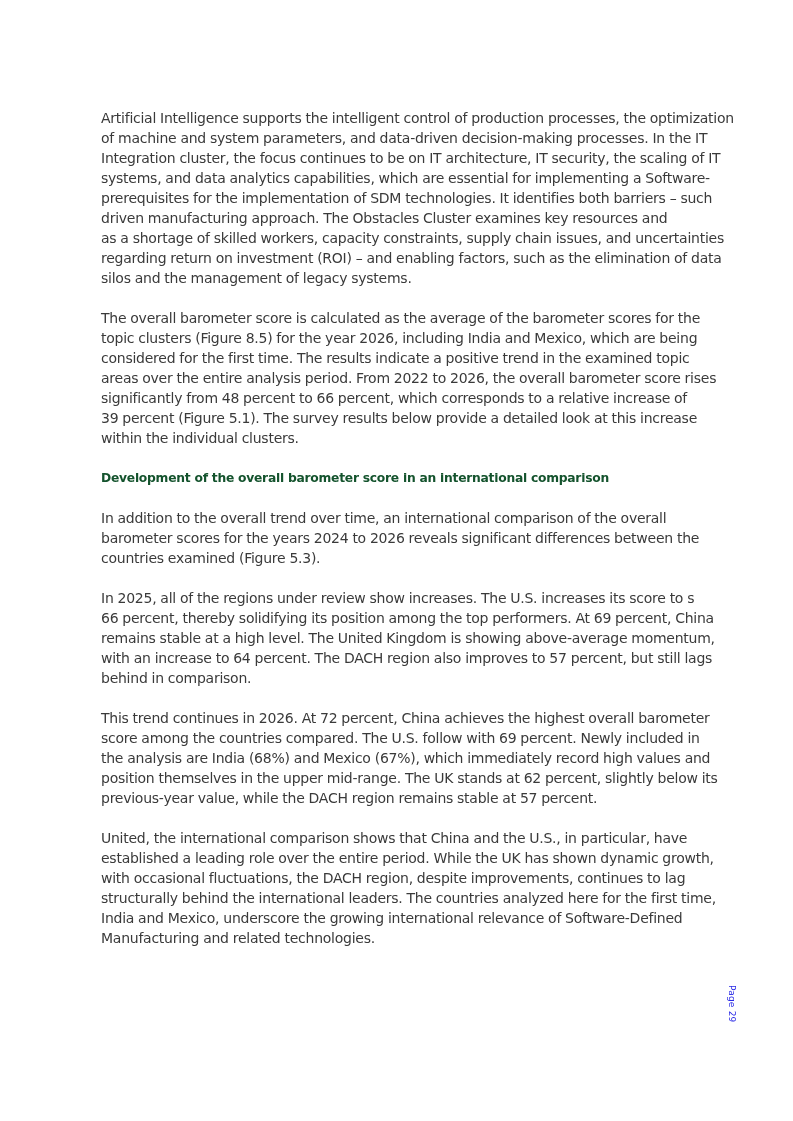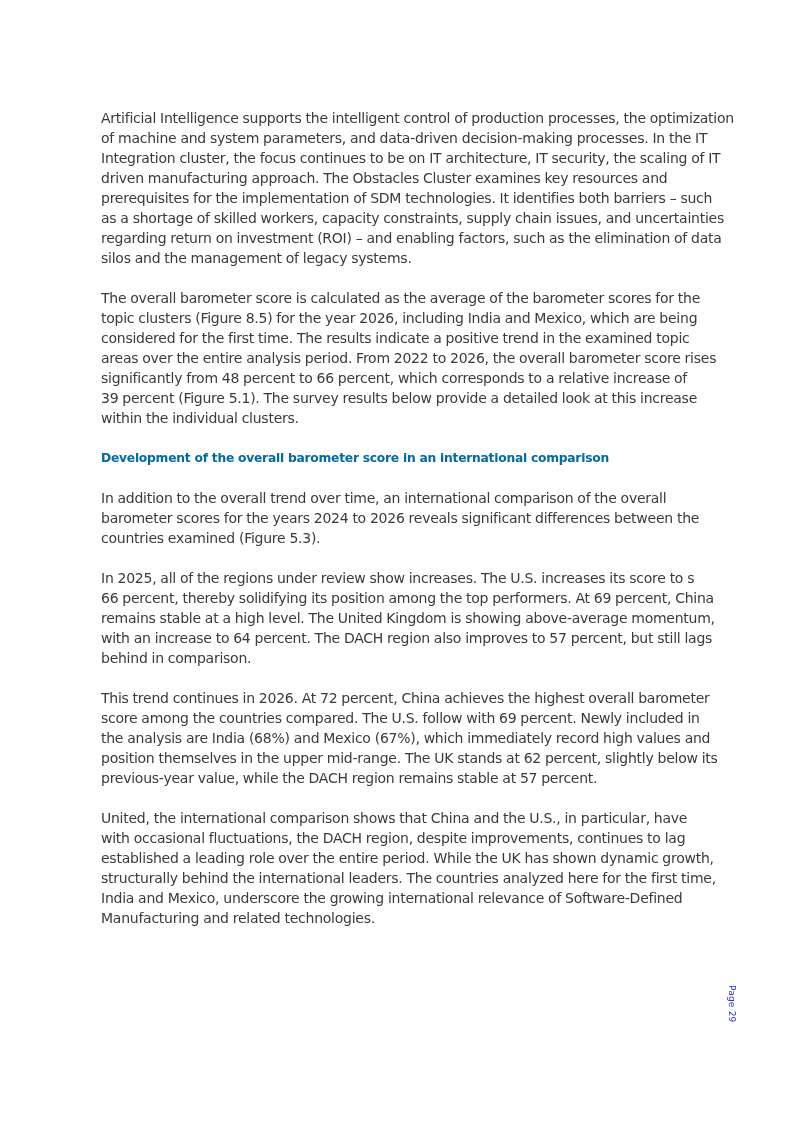--- a/index.html
+++ b/index.html
@@ -25,21 +25,21 @@
       font-size: 14px;
       line-height: 20px;
       color: #3a3a3a;
       letter-spacing: -0.25px;
       word-spacing: -0.2px;
     }
     .heading {
       margin: 0 0 20px 0;
       font-size: 12.3px;
       line-height: 20px;
-      color: #0369a1;
+      color: #14532d;
       letter-spacing: -0.25px;
     }
     .page-number {
       position: absolute;
       left: 727px;
       top: 985px;
       font-size: 9px;
       color: #2a2ae6;
       writing-mode: vertical-rl;
       letter-spacing: 0.2px;
@@ -48,22 +48,23 @@
   </style>
 </head>
 <body>
 
 <div class="content">
 
   <p class="para">
     <span class="line">Artificial Intelligence supports the intelligent control of production processes, the optimization</span>
     <span class="line">of machine and system parameters, and data-driven decision-making processes. In the IT</span>
     <span class="line">Integration cluster, the focus continues to be on IT architecture, IT security, the scaling of IT</span>
+    <span class="line">systems, and data analytics capabilities, which are essential for implementing a Software-</span>
+    <span class="line">prerequisites for the implementation of SDM technologies. It identifies both barriers – such</span>
     <span class="line">driven manufacturing approach. The Obstacles Cluster examines key resources and</span>
-    <span class="line">prerequisites for the implementation of SDM technologies. It identifies both barriers – such</span>
     <span class="line">as a shortage of skilled workers, capacity constraints, supply chain issues, and uncertainties</span>
     <span class="line">regarding return on investment (ROI) – and enabling factors, such as the elimination of data</span>
     <span class="line">silos and the management of legacy systems.</span>
   </p>
 
   <p class="para">
     <span class="line">The overall barometer score is calculated as the average of the barometer scores for the</span>
     <span class="line">topic clusters (Figure 8.5) for the year 2026, including India and Mexico, which are being</span>
     <span class="line">considered for the first time. The results indicate a positive trend in the examined topic</span>
     <span class="line">areas over the entire analysis period. From 2022 to 2026, the overall barometer score rises</span>
@@ -92,22 +93,22 @@
   <p class="para">
     <span class="line">This trend continues in 2026. At 72 percent, China achieves the highest overall barometer</span>
     <span class="line">score among the countries compared. The U.S. follow with 69 percent. Newly included in</span>
     <span class="line">the analysis are India (68%) and Mexico (67%), which immediately record high values and</span>
     <span class="line">position themselves in the upper mid-range. The UK stands at 62 percent, slightly below its</span>
     <span class="line">previous-year value, while the DACH region remains stable at 57 percent.</span>
   </p>
 
   <p class="para">
     <span class="line">United, the international comparison shows that China and the U.S., in particular, have</span>
+    <span class="line">established a leading role over the entire period. While the UK has shown dynamic growth,</span>
     <span class="line">with occasional fluctuations, the DACH region, despite improvements, continues to lag</span>
-    <span class="line">established a leading role over the entire period. While the UK has shown dynamic growth,</span>
     <span class="line">structurally behind the international leaders. The countries analyzed here for the first time,</span>
     <span class="line">India and Mexico, underscore the growing international relevance of Software-Defined</span>
     <span class="line">Manufacturing and related technologies.</span>
   </p>
 
 </div>
 
 <div class="page-number">Page 29</div>
 
 </body></html>

